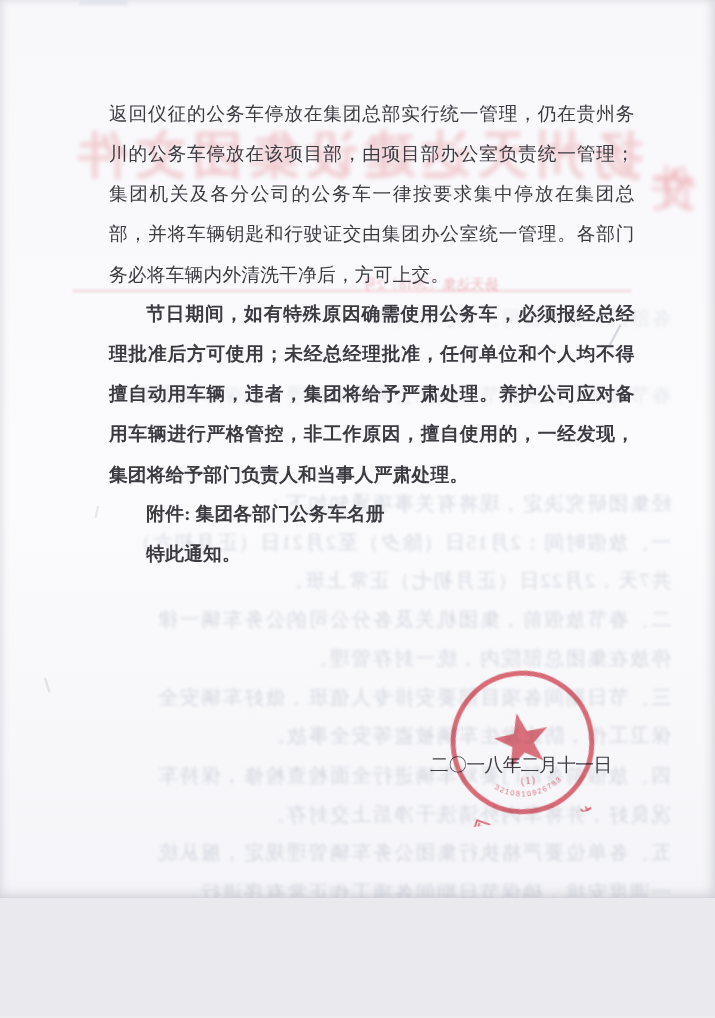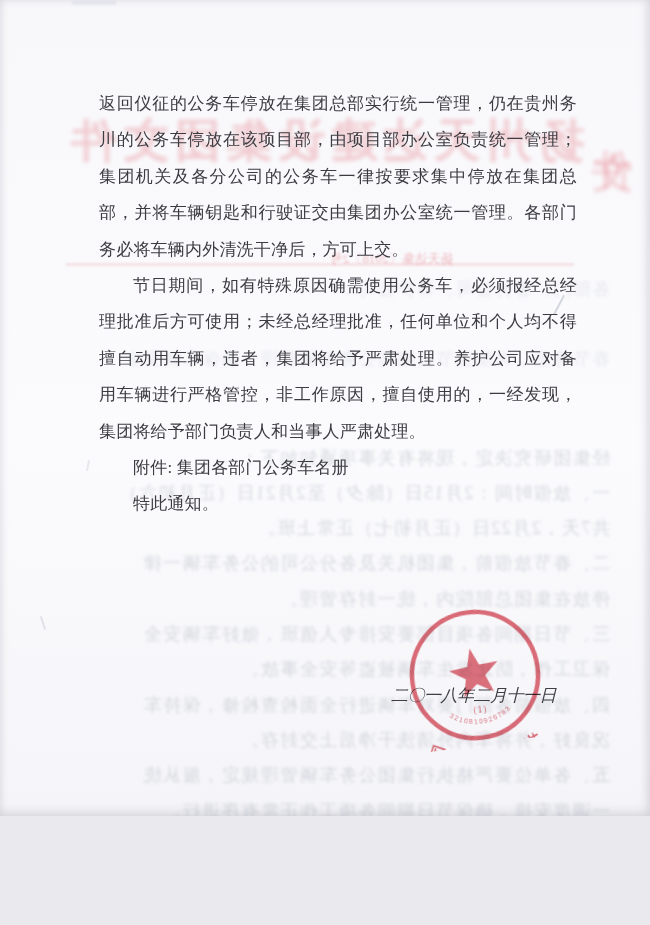--- a/index.html
+++ b/index.html
@@ -10,24 +10,24 @@
     box-shadow:inset -4px 0 8px rgba(140,140,155,.18), inset 3px 0 6px rgba(160,160,175,.10), inset 0 -6px 10px rgba(120,120,130,.12);
     font-family:"Liberation Serif", serif;
   }
   
   .doc-text{
     position:absolute;left:99px;top:86px;width:478px;
     font-size:17px;line-height:36.4px;color:#3b3b41;
     text-align:justify;letter-spacing:.2px;
   }
   .doc-text p{margin:0;}
-  .doc-text p.indent{text-indent:2em;}
+  .doc-text p.indent{text-indent:2em;font-weight:bold;}
   .date-line{
     position:absolute;left:391px;top:684px;
-    font-size:17px;color:#3e3e44;letter-spacing:-0.5px;white-space:nowrap;font-style:italic;
+    font-size:17px;color:#3e3e44;letter-spacing:-0.5px;white-space:nowrap;
   }
   
   .seal{
     position:absolute;left:405px;top:605px;width:140px;height:140px;
     transform:rotate(-8deg);
     mix-blend-mode:multiply;opacity:.9;filter:blur(.4px);
   }
   
   .bleed{position:absolute;transform:scaleX(-1);white-space:nowrap;pointer-events:none;}
   .bleed-red-title{

